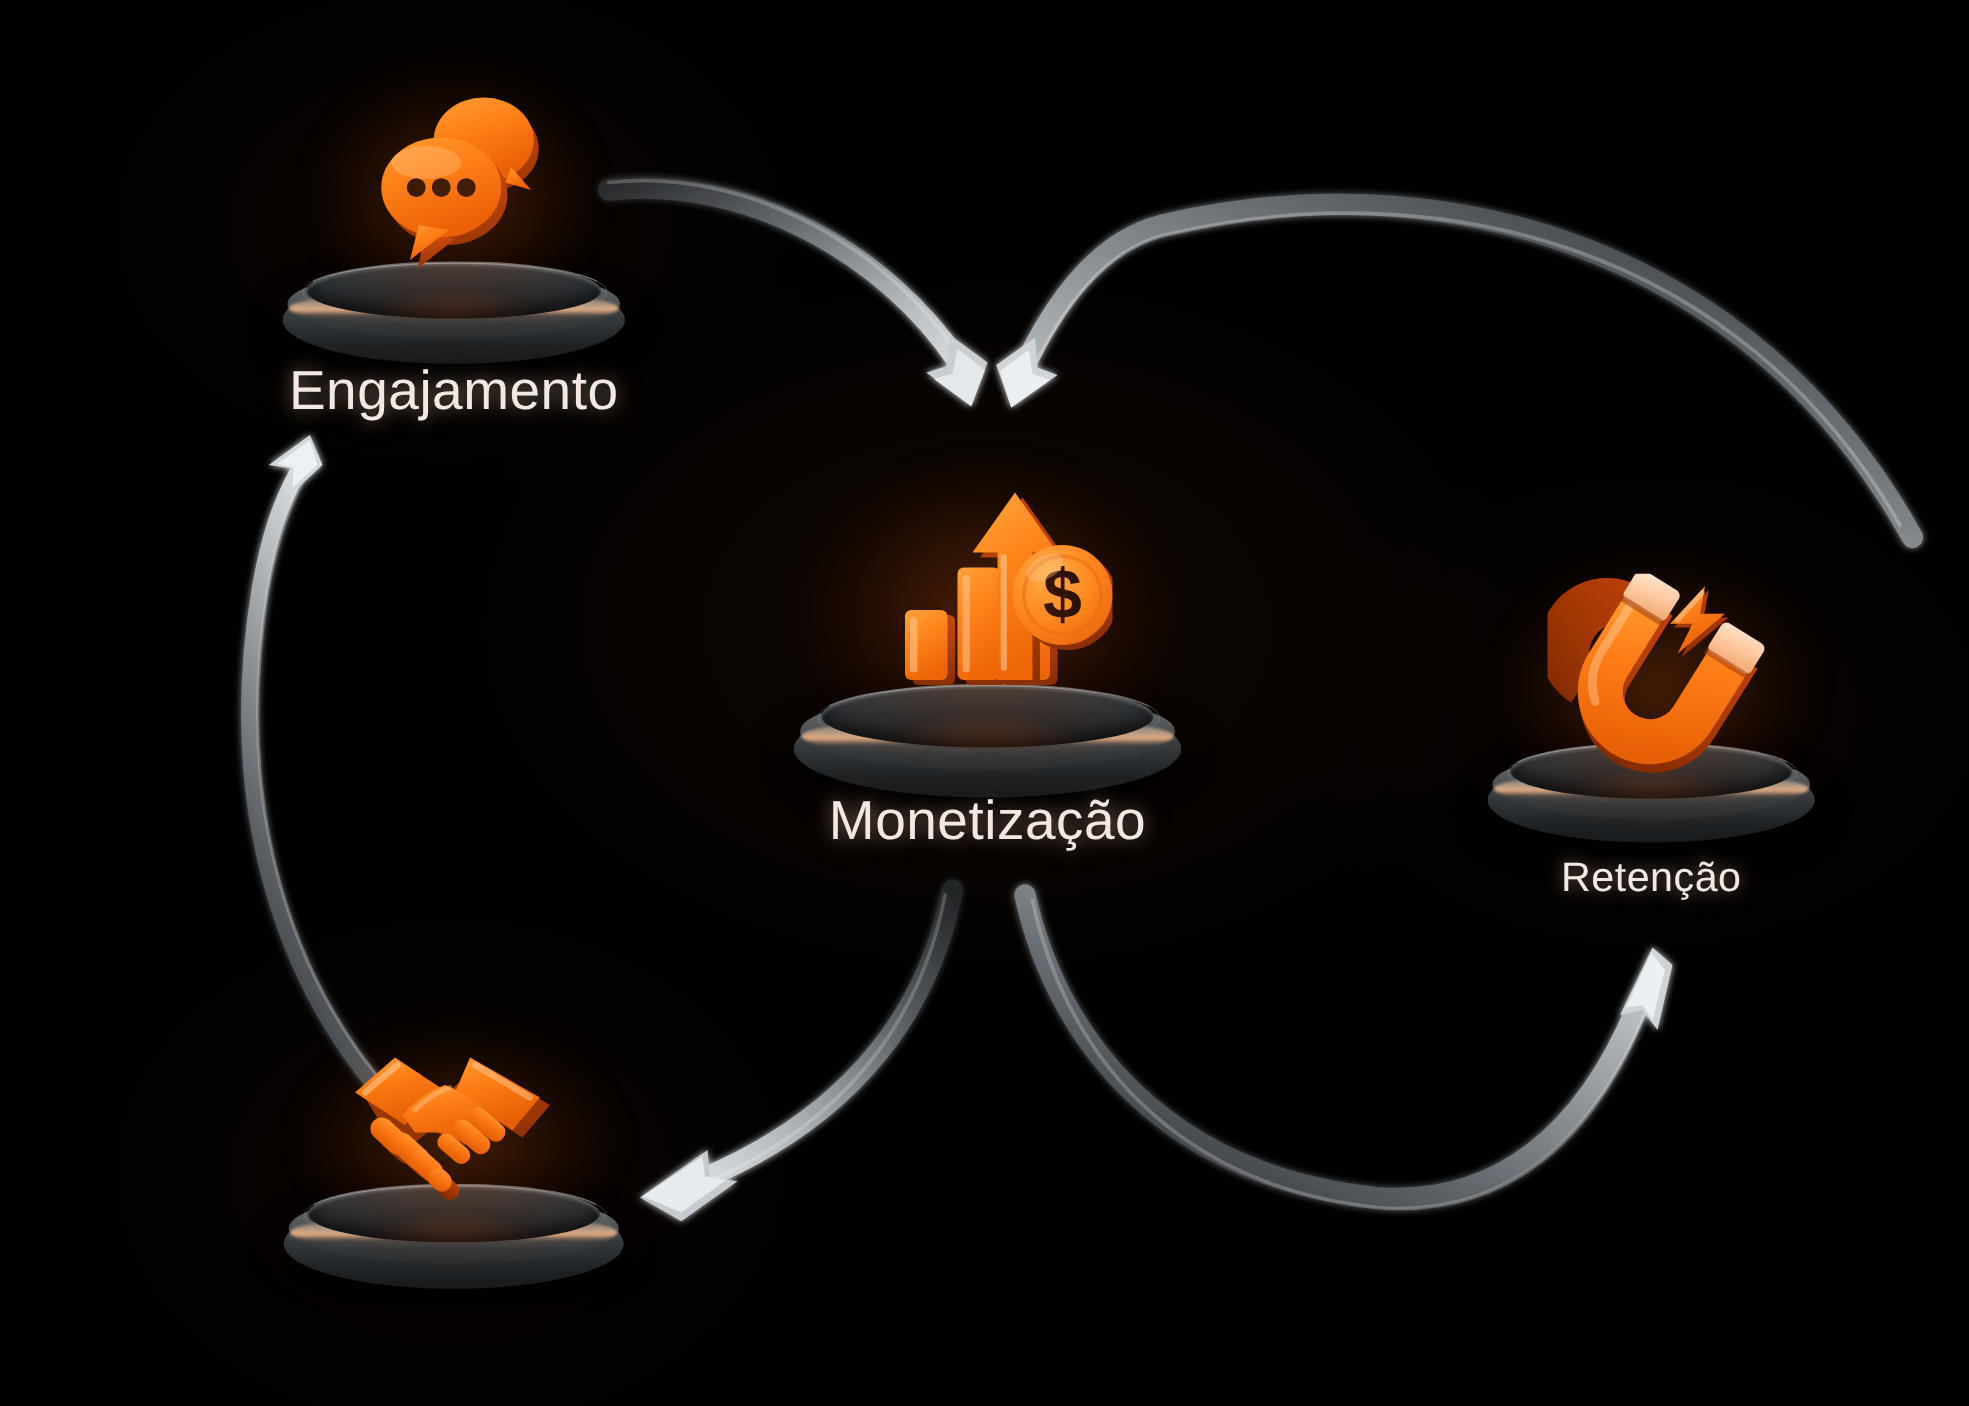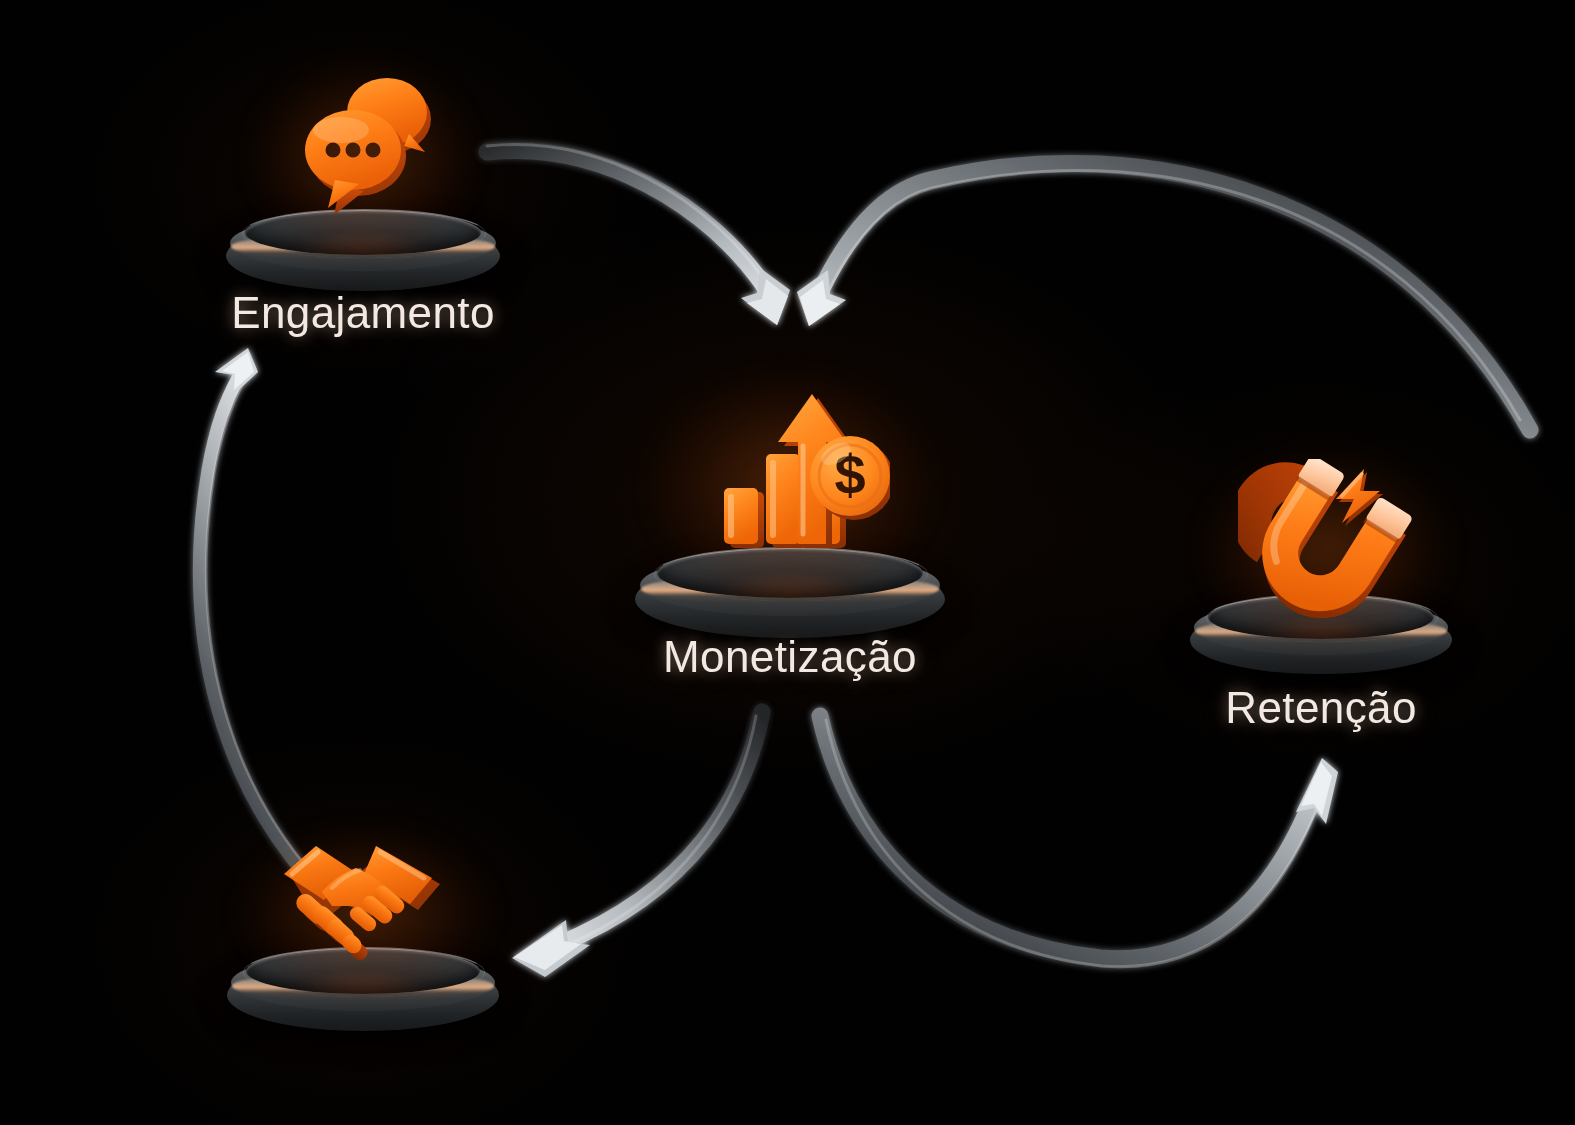--- a/index.html
+++ b/index.html
@@ -326,21 +326,21 @@
           </g>
 
           <g transform="translate(96,6)">
             <path d="M 30,4 L 2,34 L 20,34 L 8,58 L 46,26 L 26,26 Z" fill="url(#or3s)" transform="translate(3,3)"></path>
             <path d="M 30,4 L 2,34 L 20,34 L 8,58 L 46,26 L 26,26 Z" fill="url(#or3)"></path>
             <path d="M 28,9 L 8,31" stroke="rgba(255,226,186,.5)" stroke-width="4" stroke-linecap="round"></path>
           </g>
         </svg>
       </div>
 
-      <div class="label" style="top:228px;font-size:44px;">Retenção</div>
+      <div class="label" style="top:228px;font-size:33px;">Retenção</div>
     </div>
   </div>
 
   <div class="node" style="left:222px;top:830px;width:282px;height:280px;">
     <div class="node-inner">
       <div class="pedestal" style="top:118px;width:272px;height:92px;">
         <div class="ped-shadow"></div>
         <div class="ped-body"></div>
         <div class="ped-rim"></div>
         <div class="ped-rim-light"></div>

